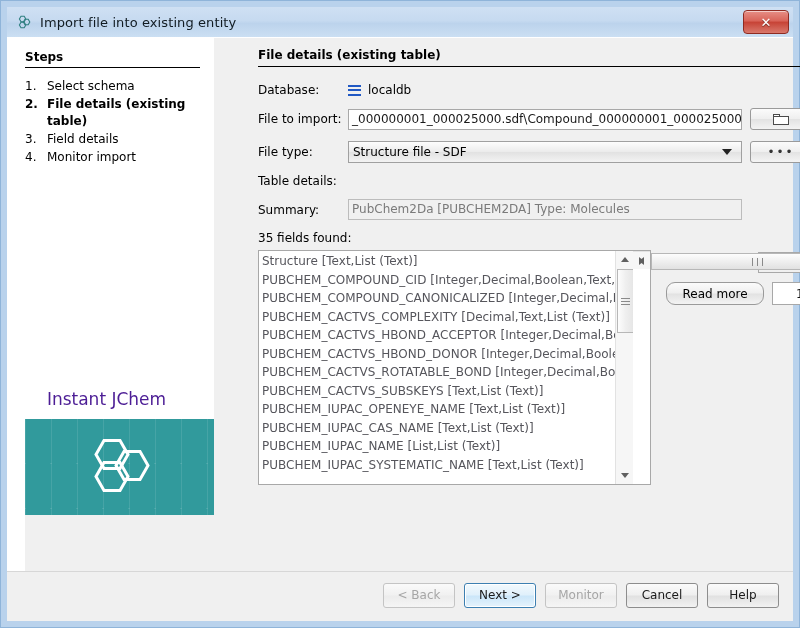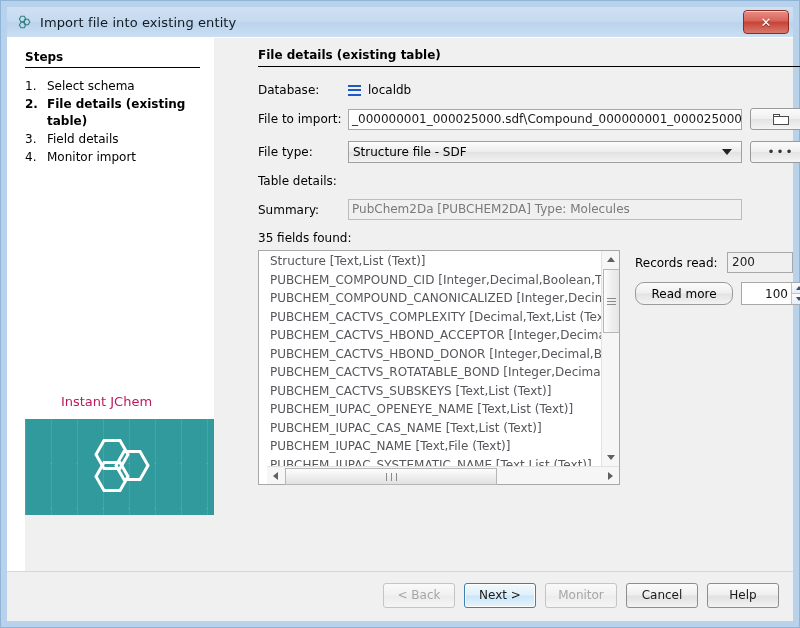--- a/index.html
+++ b/index.html
@@ -111,22 +111,22 @@
   }
   .step-num { width: 22px; flex: 0 0 22px; }
   .step.current { font-weight: bold; }
   .step-label { flex: 1 1 auto; }
 
   .brand-wrap {
     margin-top: auto;
   }
   .brand-name {
     text-align: center;
-    color: #be185d;
-    font-size: 13px;
+    color: #4c1d95;
+    font-size: 17px;
     padding: 8px 8px 10px 0;
     background: #ffffff;
   }
   .brand-art {
     height: 96px;
     margin-left: 18px;
     position: relative;
     background-color: #319a9c;
     background-image:
       linear-gradient(60deg, rgba(255,255,255,.10) 1px, transparent 1px),
@@ -279,28 +279,27 @@
   .fields-caption {
     font-size: 12px;
     margin: 8px 0 5px 0;
   }
   .fields-area {
     display: flex;
     align-items: flex-start;
   }
   .listbox {
     box-sizing: border-box;
-    width: 362px;
+    width: 393px;
     height: 235px;
     border: 1px solid #a8a8a8;
     background: #ffffff;
     position: relative;
     display: flex;
-    flex-direction: column;
-    padding-left: 8px;
+    flex-direction: row;
   }
   .list-body {
     flex: 1 1 auto;
     display: flex;
     overflow: hidden;
   }
   .list-items {
     flex: 1 1 auto;
     overflow: hidden;
     padding-top: 1px;
@@ -596,21 +595,21 @@
                 <div class="list-item">Structure [Text,List (Text)]</div>
                 <div class="list-item">PUBCHEM_COMPOUND_CID [Integer,Decimal,Boolean,Text,L</div>
                 <div class="list-item">PUBCHEM_COMPOUND_CANONICALIZED [Integer,Decimal,Bo</div>
                 <div class="list-item">PUBCHEM_CACTVS_COMPLEXITY [Decimal,Text,List (Text)]</div>
                 <div class="list-item">PUBCHEM_CACTVS_HBOND_ACCEPTOR [Integer,Decimal,Bo</div>
                 <div class="list-item">PUBCHEM_CACTVS_HBOND_DONOR [Integer,Decimal,Boolea</div>
                 <div class="list-item">PUBCHEM_CACTVS_ROTATABLE_BOND [Integer,Decimal,Bo</div>
                 <div class="list-item">PUBCHEM_CACTVS_SUBSKEYS [Text,List (Text)]</div>
                 <div class="list-item">PUBCHEM_IUPAC_OPENEYE_NAME [Text,List (Text)]</div>
                 <div class="list-item">PUBCHEM_IUPAC_CAS_NAME [Text,List (Text)]</div>
-                <div class="list-item">PUBCHEM_IUPAC_NAME [Text,File (Text)]</div>
+                <div class="list-item">PUBCHEM_IUPAC_NAME [List,List (Text)]</div>
                 <div class="list-item">PUBCHEM_IUPAC_SYSTEMATIC_NAME [Text,List (Text)]</div>
               </div>
 
               <div class="vscroll">
                 <div class="sb-arrow">
                     <span class="tri-up"></span>
                   </div>
                 <div class="vthumb">
                   <span class="vgrip">
                       <i></i>

